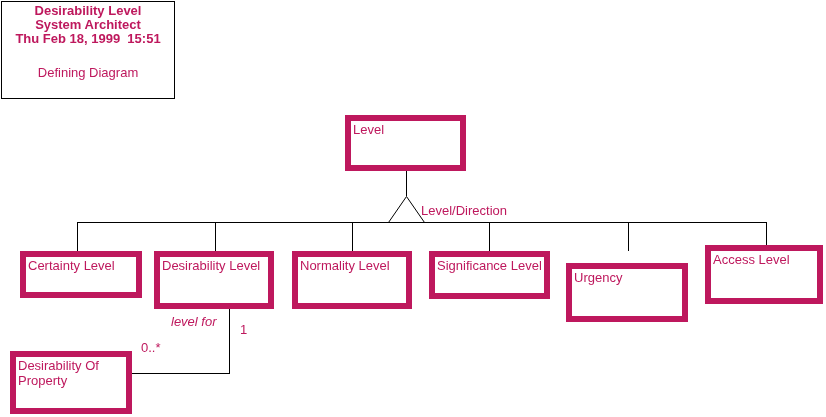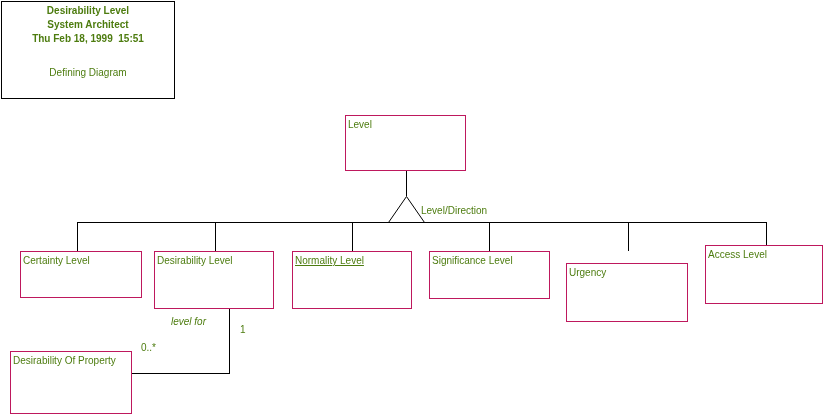--- a/index.html
+++ b/index.html
@@ -3,22 +3,22 @@
 <meta charset="utf-8">
 <style>
   * { margin: 0; padding: 0; box-sizing: border-box; }
   html, body { background: #ffffff; }
   #canvas {
     position: relative;
     width: 826px;
     height: 417px;
     background: #ffffff;
     font-family: "Liberation Sans", "DejaVu Sans", sans-serif;
-    font-size: 10px;
-    color: #4d7c0f;
+    font-size: 13px;
+    color: #be185d;
     overflow: hidden;
   }
 
   
   .title-block {
     position: absolute;
     left: 1px; top: 1px;
     width: 174px; height: 98px;
     border: 1px solid #000;
     background: #fff;
@@ -47,30 +47,30 @@
   }
   .tb-comment-text {
     text-align: center;
     margin-top: 20px;
     line-height: 14px;
   }
 
   
   .entity {
     position: absolute;
-    border: 1px solid #be185d;
+    border: 6px solid #be185d;
     background: #fff;
     padding: 1px 2px;
     line-height: 15px;
     overflow: hidden;
   }
   .e-level        { left: 345px; top: 115px; width: 121px; height: 56px; }
   .e-certainty    { left:  20px; top: 251px; width: 122px; height: 47px; }
   .e-desirability { left: 154px; top: 251px; width: 120px; height: 58px; }
-  .e-normality    { left: 292px; top: 251px; width: 120px; height: 58px; text-decoration: underline; }
+  .e-normality    { left: 292px; top: 251px; width: 120px; height: 58px; }
   .e-significance { left: 429px; top: 251px; width: 121px; height: 48px; }
   .e-urgency      { left: 566px; top: 251px; width: 122px; height: 59px; margin-top: 12px; }
   .e-access       { left: 705px; top: 245px; width: 118px; height: 59px; }
   .e-desprop      { left:  10px; top: 351px; width: 122px; height: 63px; }
 
   
   .line { position: absolute; background: #000; }
   .l-level-drop { left: 406px; top: 171px; width: 1px; height: 25px; }
   .l-bus        { left:  77px; top: 222px; width: 690px; height: 1px; }
   .l-d1 { left:  77px; top: 222px; width: 1px; height: 29px; }

